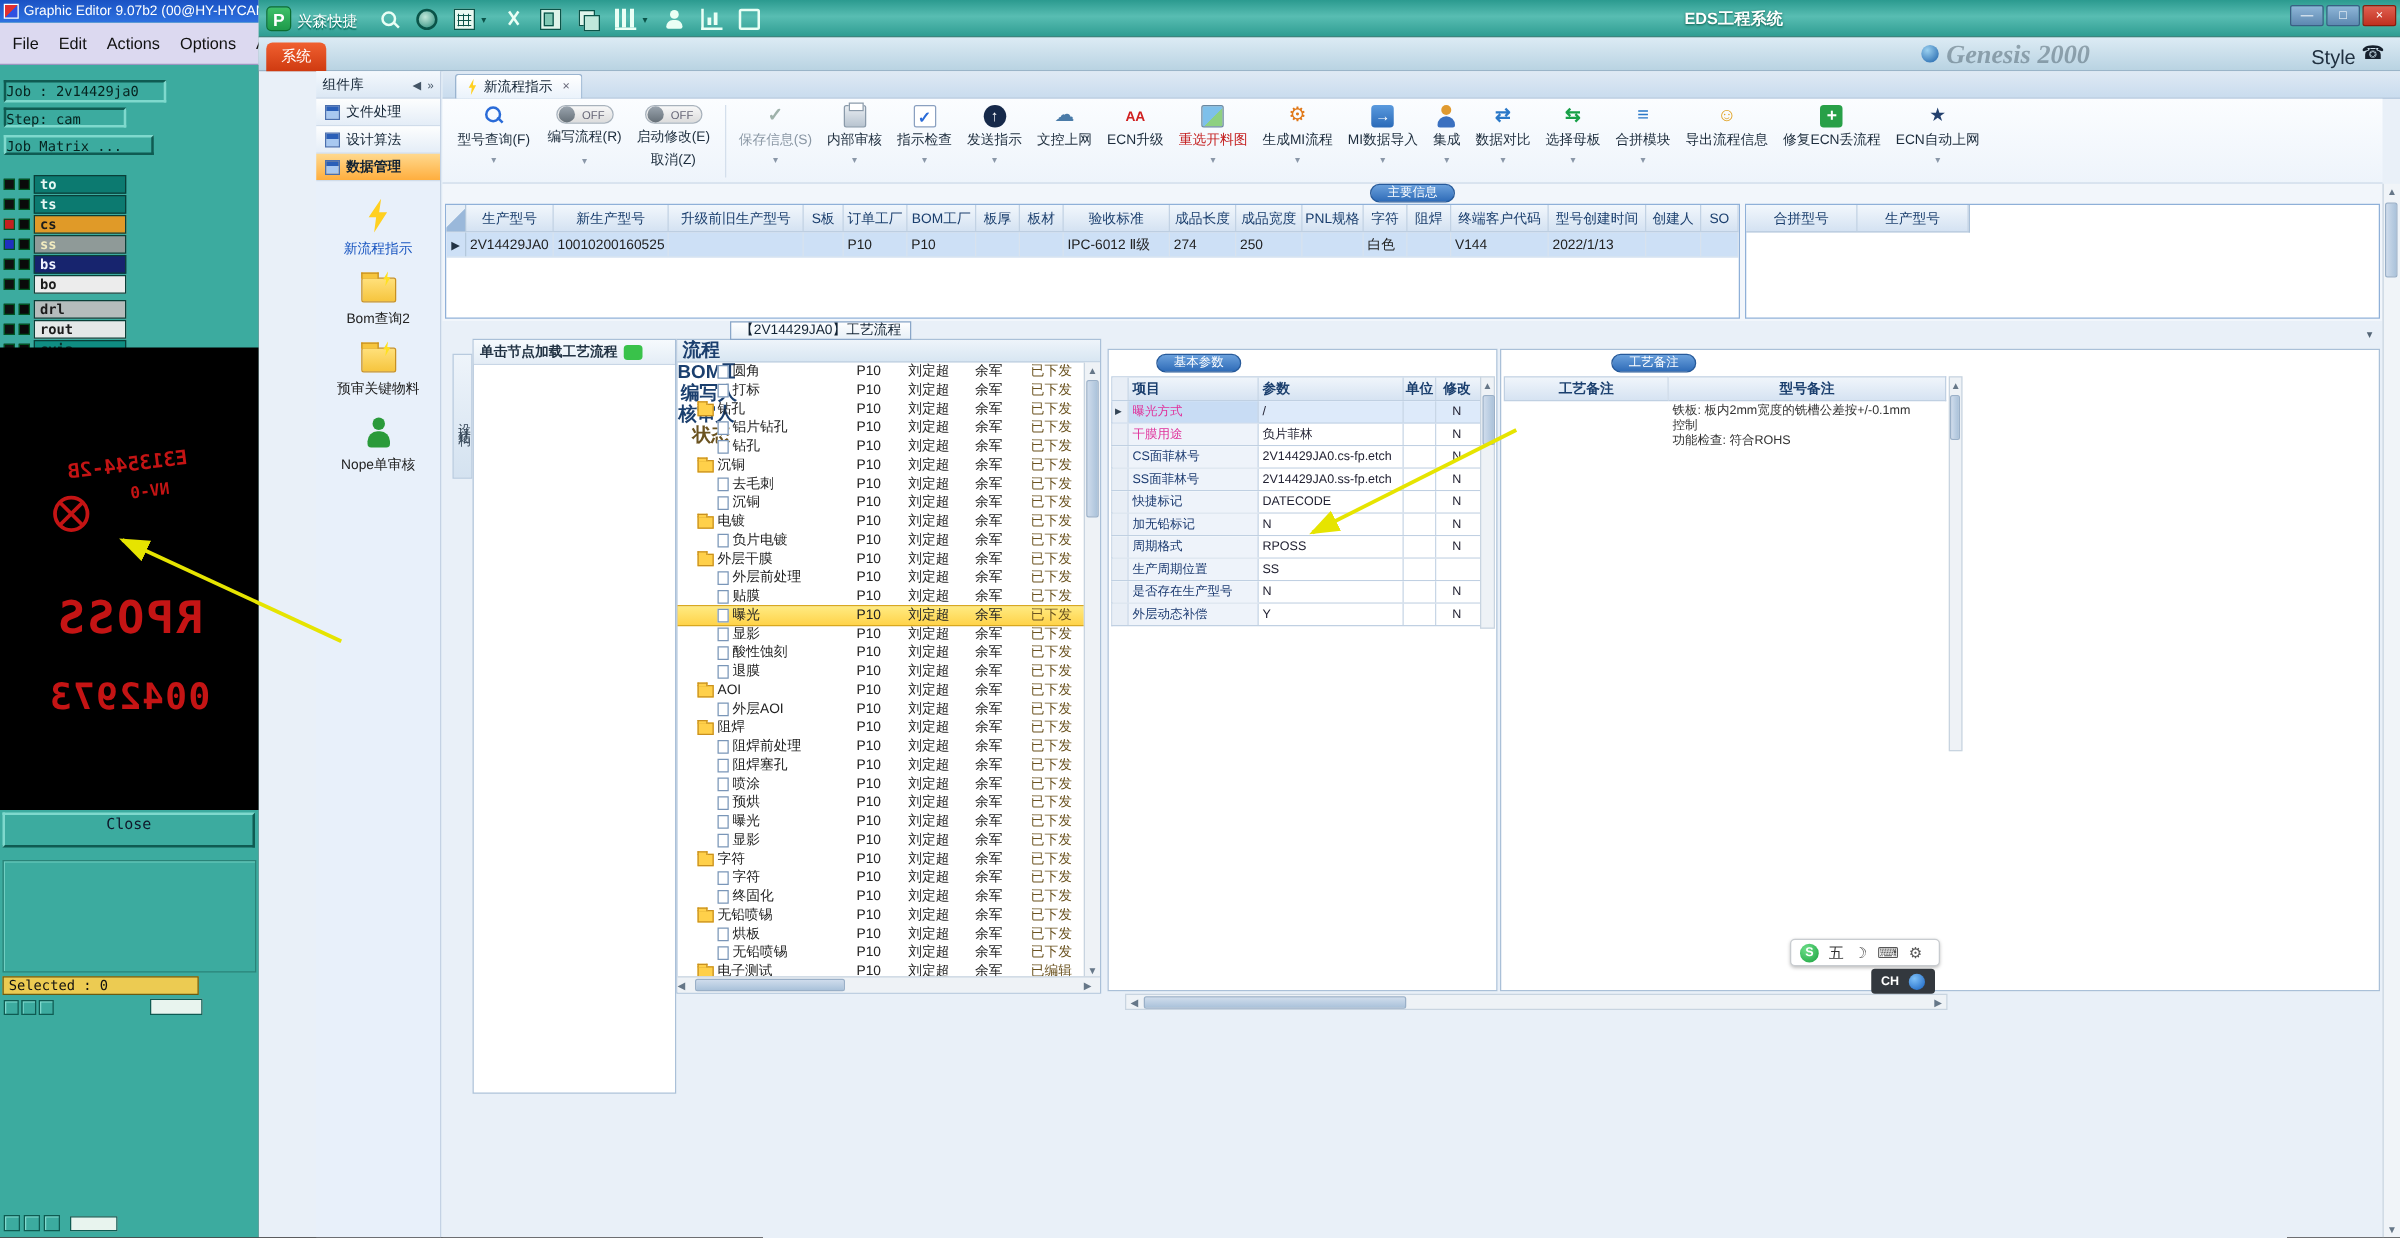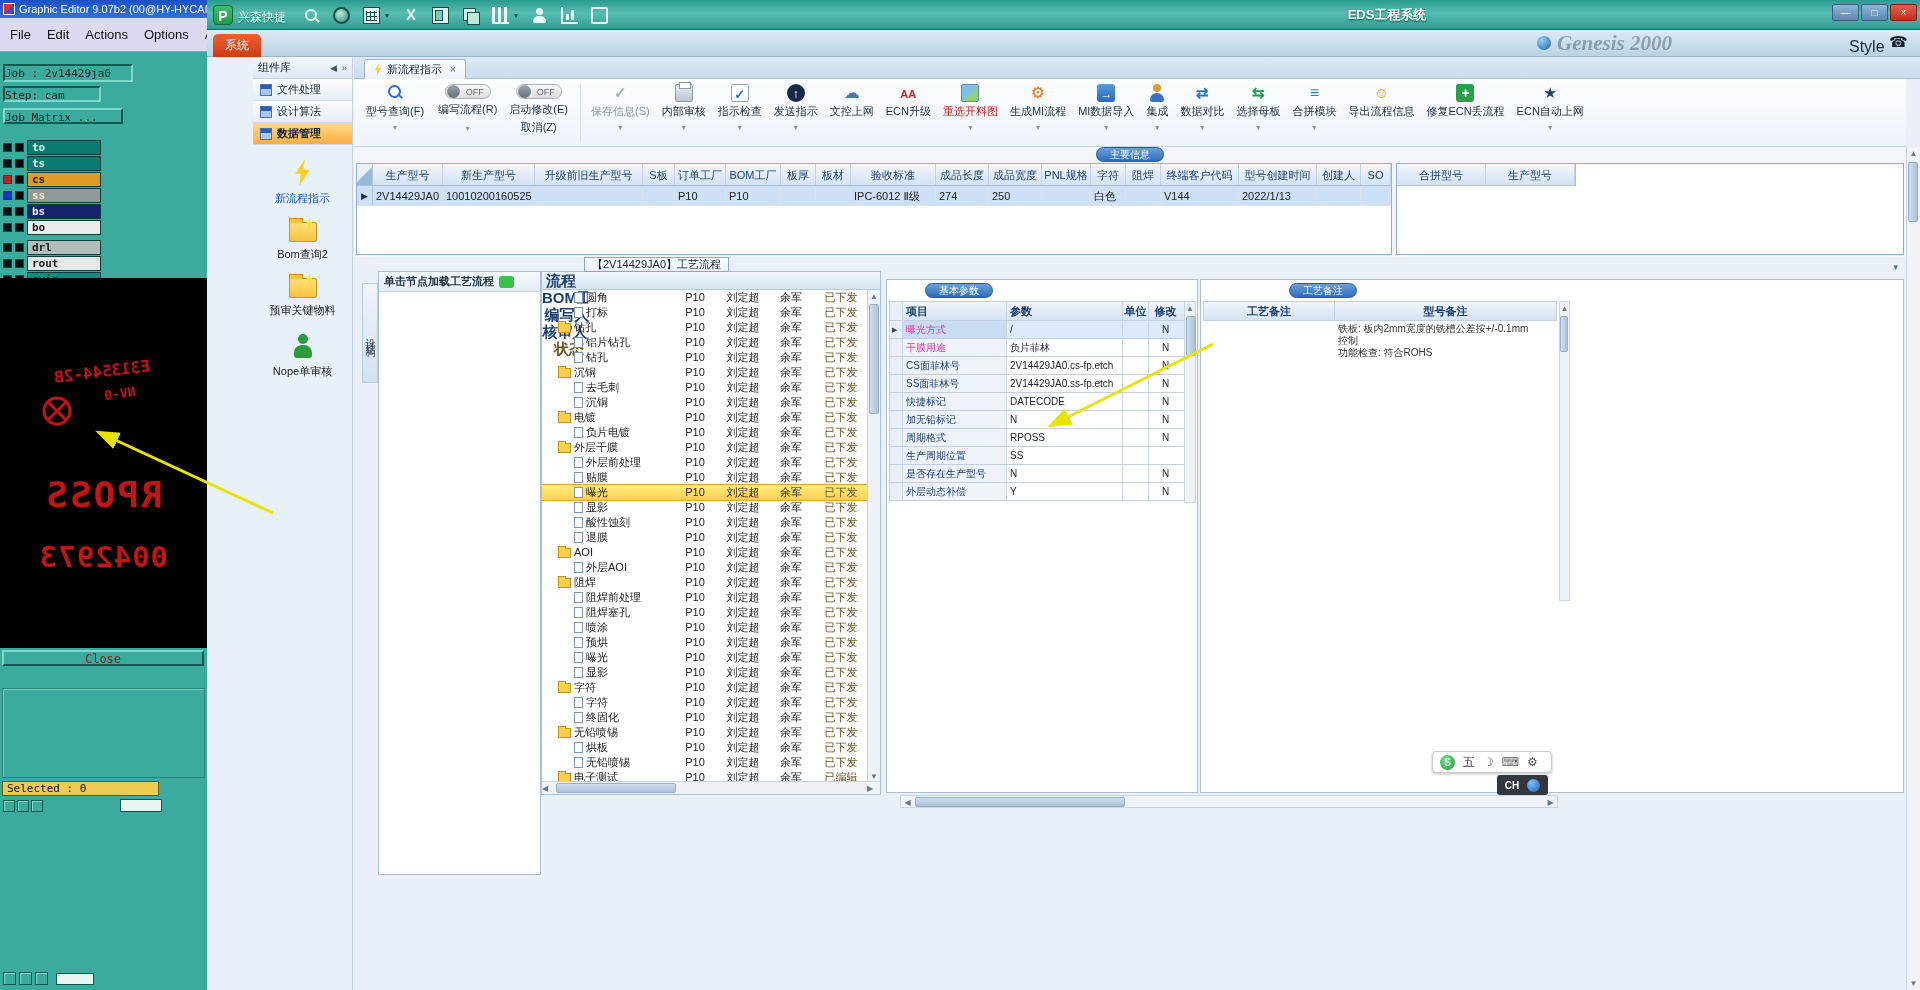--- a/index.html
+++ b/index.html
@@ -22,21 +22,21 @@
   .glsq{position:absolute;left:3px;top:3px;width:9px;height:9px;border:1px solid #052;}
   .glsq2{position:absolute;left:15px;top:3px;width:9px;height:9px;border:1px solid #052;background:#0a0a0a;}
   .glname{position:absolute;left:27px;top:0;width:74px;height:15px;font:bold 11px/14px "DejaVu Sans Mono",monospace;padding-left:4px;border:1px solid #0a3f38;overflow:hidden;}
   .ge-canvas{position:absolute;left:0;top:278px;width:207px;height:370px;background:#000;overflow:hidden;}
   .cline{position:absolute;color:#c41414;font-family:"DejaVu Sans Mono",monospace;font-weight:bold;white-space:nowrap;}
   .cl1{left:0;top:84px;width:204px;text-align:center;font-size:16px;transform:scaleX(-1) rotate(7deg);}
   .cl2{left:40px;top:108px;width:160px;text-align:center;font-size:13px;transform:scaleX(-1) rotate(7deg);}
   .cl3{left:0;top:196px;width:207px;text-align:center;font-size:36px;letter-spacing:2px;transform:scaleX(-1);}
   .cl4{left:0;top:262px;width:207px;text-align:center;font-size:29px;letter-spacing:1px;transform:scaleX(-1);}
   .reg{position:absolute;left:40px;top:116px;}
-  .ge-close{position:absolute;left:2px;top:650px;width:202px;height:16px;background:#3cab9f;border:2px solid;border-color:#7fd9cd #0f5b52 #0f5b52 #7fd9cd;text-align:center;font:12px/14px "DejaVu Sans Mono",monospace;color:#7f1d1d;}
+  .ge-close{position:absolute;left:2px;top:650px;width:202px;height:28px;background:#3cab9f;border:2px solid;border-color:#7fd9cd #0f5b52 #0f5b52 #7fd9cd;text-align:center;font:12px/14px "DejaVu Sans Mono",monospace;color:#0f172a;}
   .ge-panel{position:absolute;left:2px;top:688px;width:203px;height:90px;border:1px solid #2a8378;background:#3cab9f;box-shadow:inset 1px 1px 0 #6fcfc2;}
   .ge-selected{position:absolute;left:2px;top:781px;width:157px;height:15px;background:#eccb52;border:1px solid #6b5b10;font:11px/13px "DejaVu Sans Mono",monospace;padding-left:4px;color:#111;}
   .ge-sq{position:absolute;width:12px;height:12px;background:#3cab9f;border:1px solid #0f5b52;box-shadow:inset 1px 1px 0 #7fd9cd;}
   .ge-minibox{position:absolute;background:#e8f4ee;border:1px solid #0f5b52;}
 
   
   #eds{position:absolute;left:207px;top:0;width:1713px;height:990px;background:#e9f0f8;}
   .etop{position:absolute;left:0;top:0;width:100%;height:30px;background:linear-gradient(#2b9a8f,#58bdb2 45%,#2f9d92);border-bottom:1px solid #13695f;}
   .plogo{position:absolute;left:6px;top:5px;width:20px;height:20px;border-radius:4px;background:linear-gradient(#3fc06a,#1e9a4a);color:#fff;font:bold 14px/20px "Liberation Sans",sans-serif;text-align:center;border:1px solid #0c6e30;}
   .brand{position:absolute;left:31px;top:9px;color:#fff;font-size:12px;text-shadow:0 1px 1px #065;}

